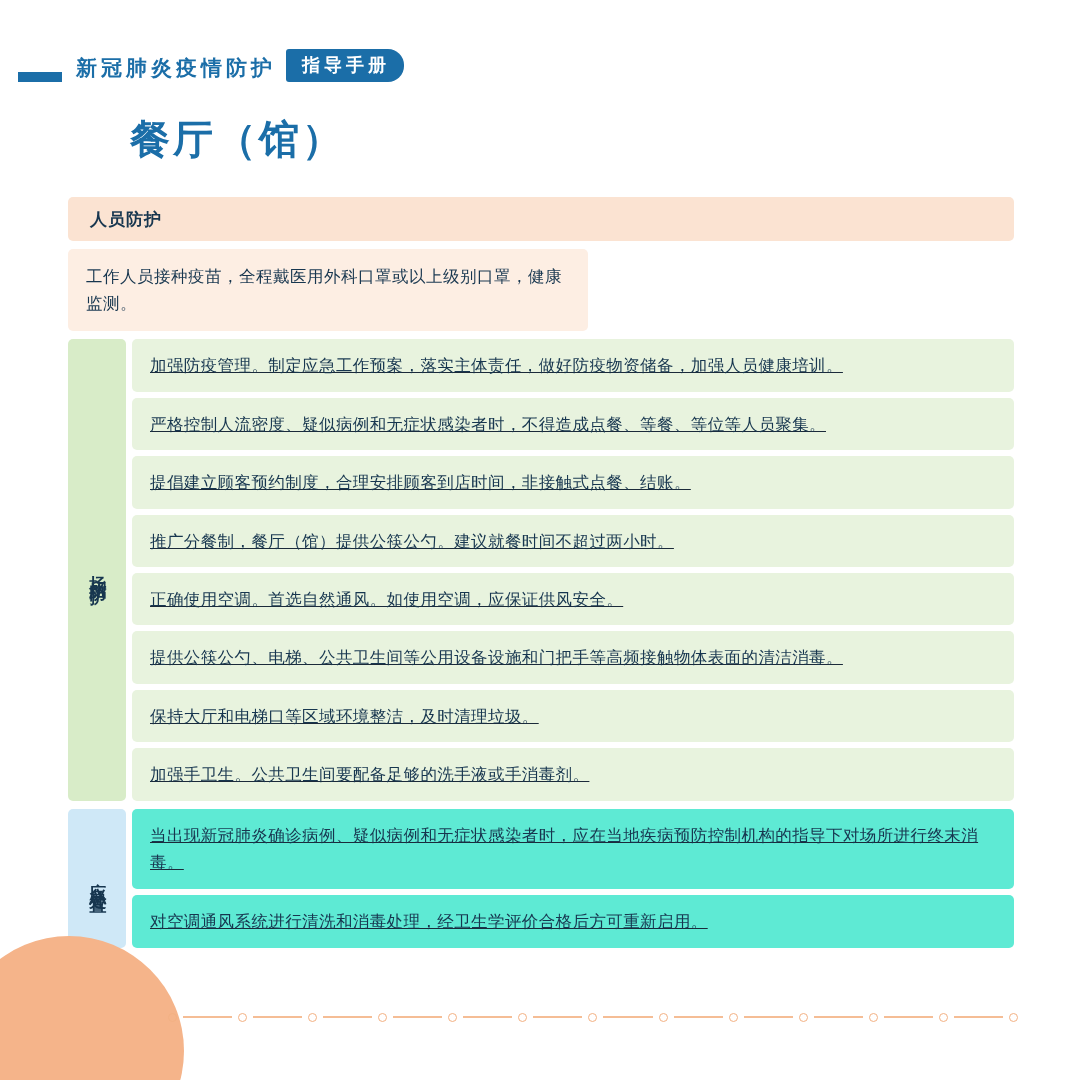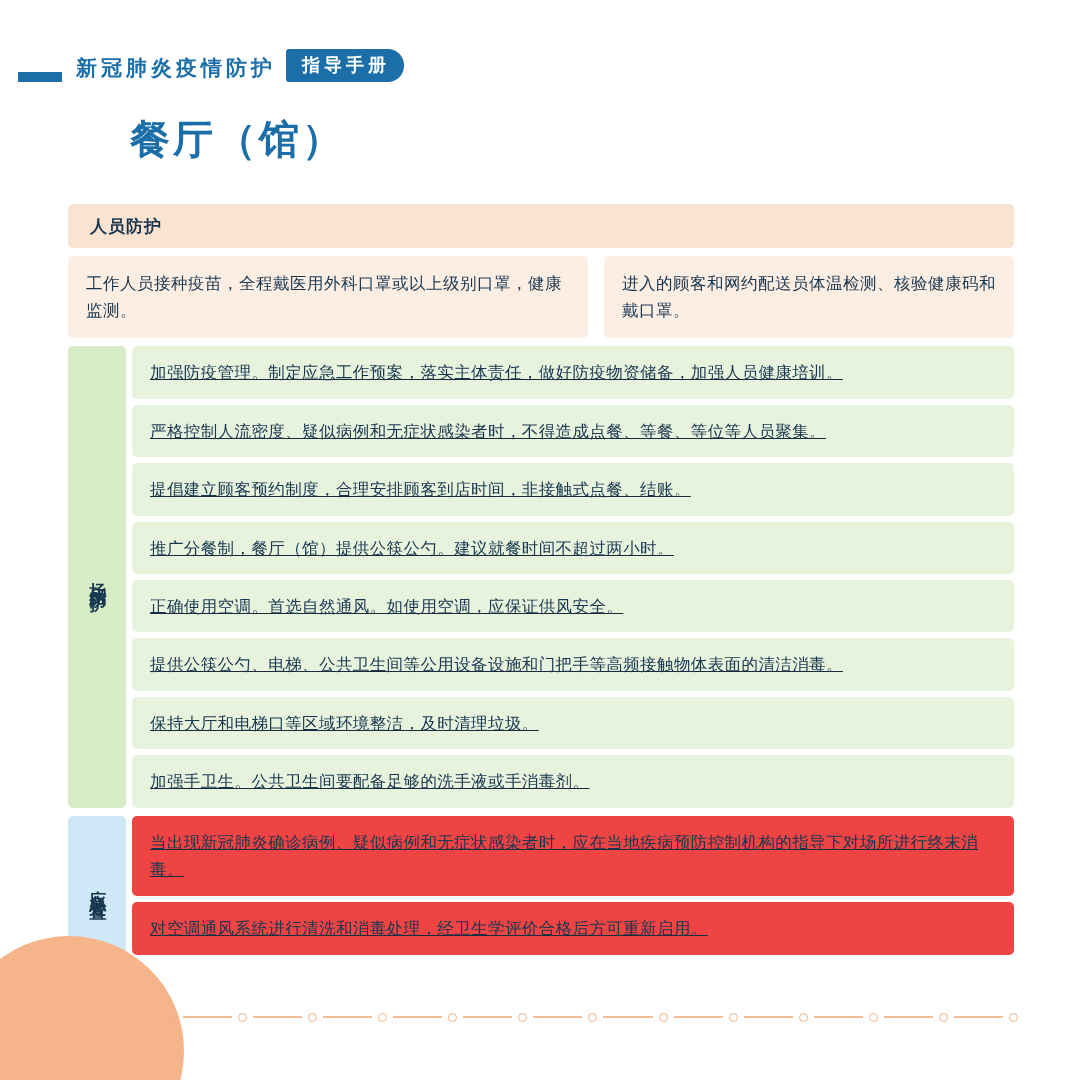--- a/index.html
+++ b/index.html
@@ -57,21 +57,21 @@
     left: 130px;
     font-size: 40px;
     font-weight: bold;
     color: #1b6ea8;
     letter-spacing: 3px;
   }
 
   
   .sheet {
     position: absolute;
-    top: 204px;
+    top: 197px;
     left: 68px;
     width: 946px;
   }
 
   .band-title {
     background: #fbe3d2;
     border-radius: 5px;
     height: 44px;
     display: flex;
     align-items: center;
@@ -137,21 +137,21 @@
   .cell-green {
     background: #e8f3de;
     border-radius: 5px;
     padding: 13px 18px;
     font-size: 16.5px;
     line-height: 1.6;
     color: #17364f;
     letter-spacing: 0.4px;
   }
   .cell-blue {
-    background: #ef4444;
+    background: #5eead4;
     border-radius: 5px;
     padding: 13px 18px;
     font-size: 16.5px;
     line-height: 1.65;
     color: #17364f;
     letter-spacing: 0.4px;
   }
 
   
   .footer-circle {
@@ -198,21 +198,20 @@
   <div class="header-tag">指导手册</div>
 </div>
 
 <div class="page-title">餐厅（馆）</div>
 
 <div class="sheet">
 
   <div class="band-title">人员防护</div>
   <div class="row-2col">
     <div class="cell-peach left">工作人员接种疫苗，全程戴医用外科口罩或以上级别口罩，健康监测。</div>
-    <div class="cell-peach right">进入的顾客和网约配送员体温检测、核验健康码和戴口罩。</div>
   </div>
 
   <div class="block">
     <div class="side-label side-green">
       <span>场所防护</span>
     </div>
     <div class="rows">
       <div class="cell-green">加强防疫管理。制定应急工作预案，落实主体责任，做好防疫物资储备，加强人员健康培训。</div>
       <div class="cell-green">严格控制人流密度、疑似病例和无症状感染者时，不得造成点餐、等餐、等位等人员聚集。</div>
       <div class="cell-green">提倡建立顾客预约制度，合理安排顾客到店时间，非接触式点餐、结账。</div>

